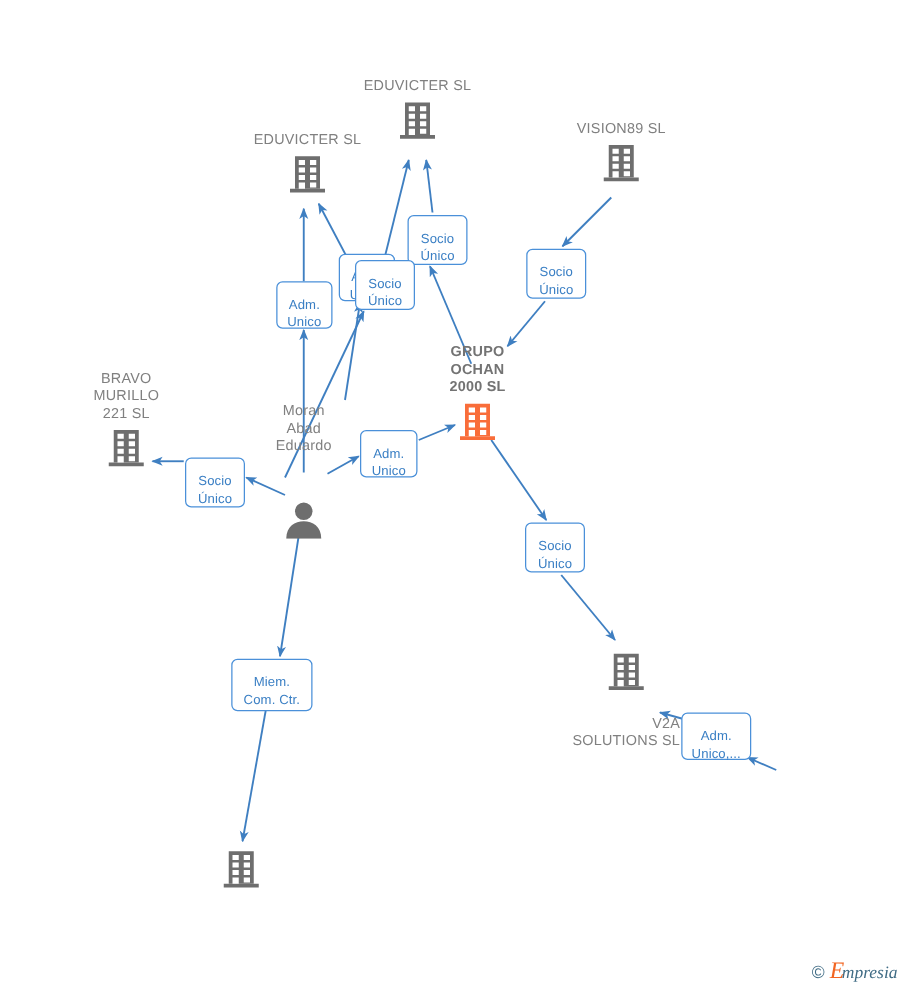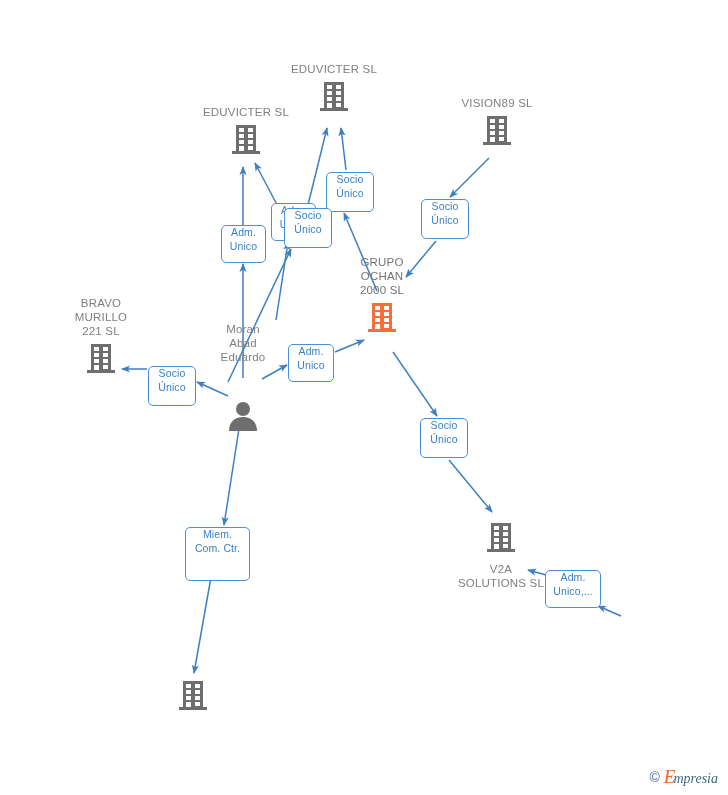--- a/index.html
+++ b/index.html
@@ -34,42 +34,43 @@
   }
   .node-label {
     font-size: 11.5px;
     line-height: 14px;
     color: #808080;
     text-align: center;
     white-space: pre-line;
     letter-spacing: 0.2px;
   }
   .node-label.focus {
-    font-weight: normal;
+    font-weight: bold;
     color: #737373;
+    margin-top: 20px;
   }
   .node-icon {
     display: block;
   }
   .node.label-above .node-label { order: 0; margin-bottom: 3px; }
   .node.label-above .node-icon { order: 1; }
   .node.label-below .node-icon { order: 0; }
-  .node.label-below .node-label { order: 1; margin-top: 8px; }
+  .node.label-below .node-label { order: 1; margin-top: 18px; text-align: right; }
 
   .edge-label {
     position: absolute;
     box-sizing: border-box;
     background: #ffffff;
     border: 1.4px solid #4a90d9;
     border-radius: 5px;
     color: #3a7fc4;
     font-size: 10.5px;
     line-height: 13.5px;
     text-align: center;
-    padding: 0 4px;
+    padding: 12px 4px;
     white-space: pre-line;
     letter-spacing: 0.1px;
   }
   .watermark {
     position: absolute;
     right: 10px;
     bottom: 8px;
     display: flex;
     align-items: center;
     gap: 4px;
@@ -323,21 +324,21 @@
 
   <div class="edge-label" style="left:148px; top:366px; width:48px; height:40px;">Socio
 Único</div>
 
   <div class="edge-label" style="left:288px; top:344px; width:46px; height:38px;">Adm.
 Unico</div>
 
   <div class="edge-label" style="left:420px; top:418px; width:48px; height:40px;">Socio
 Único</div>
 
-  <div class="edge-label" style="left:185px; top:527px; width:65px; height:54px;">Miem.
+  <div class="edge-label" style="left:185px; top:527px; width:65px; height:42px;">Miem.
 Com. Ctr.</div>
 
   <div class="edge-label" style="left:545px; top:570px; width:56px; height:38px;">Adm.
 Unico,...</div>
 
   <div class="watermark">
     <span class="wm-c">©</span>
     <span><span class="wm-e">E</span><span class="wm-rest">mpresia</span></span>
   </div>
 

